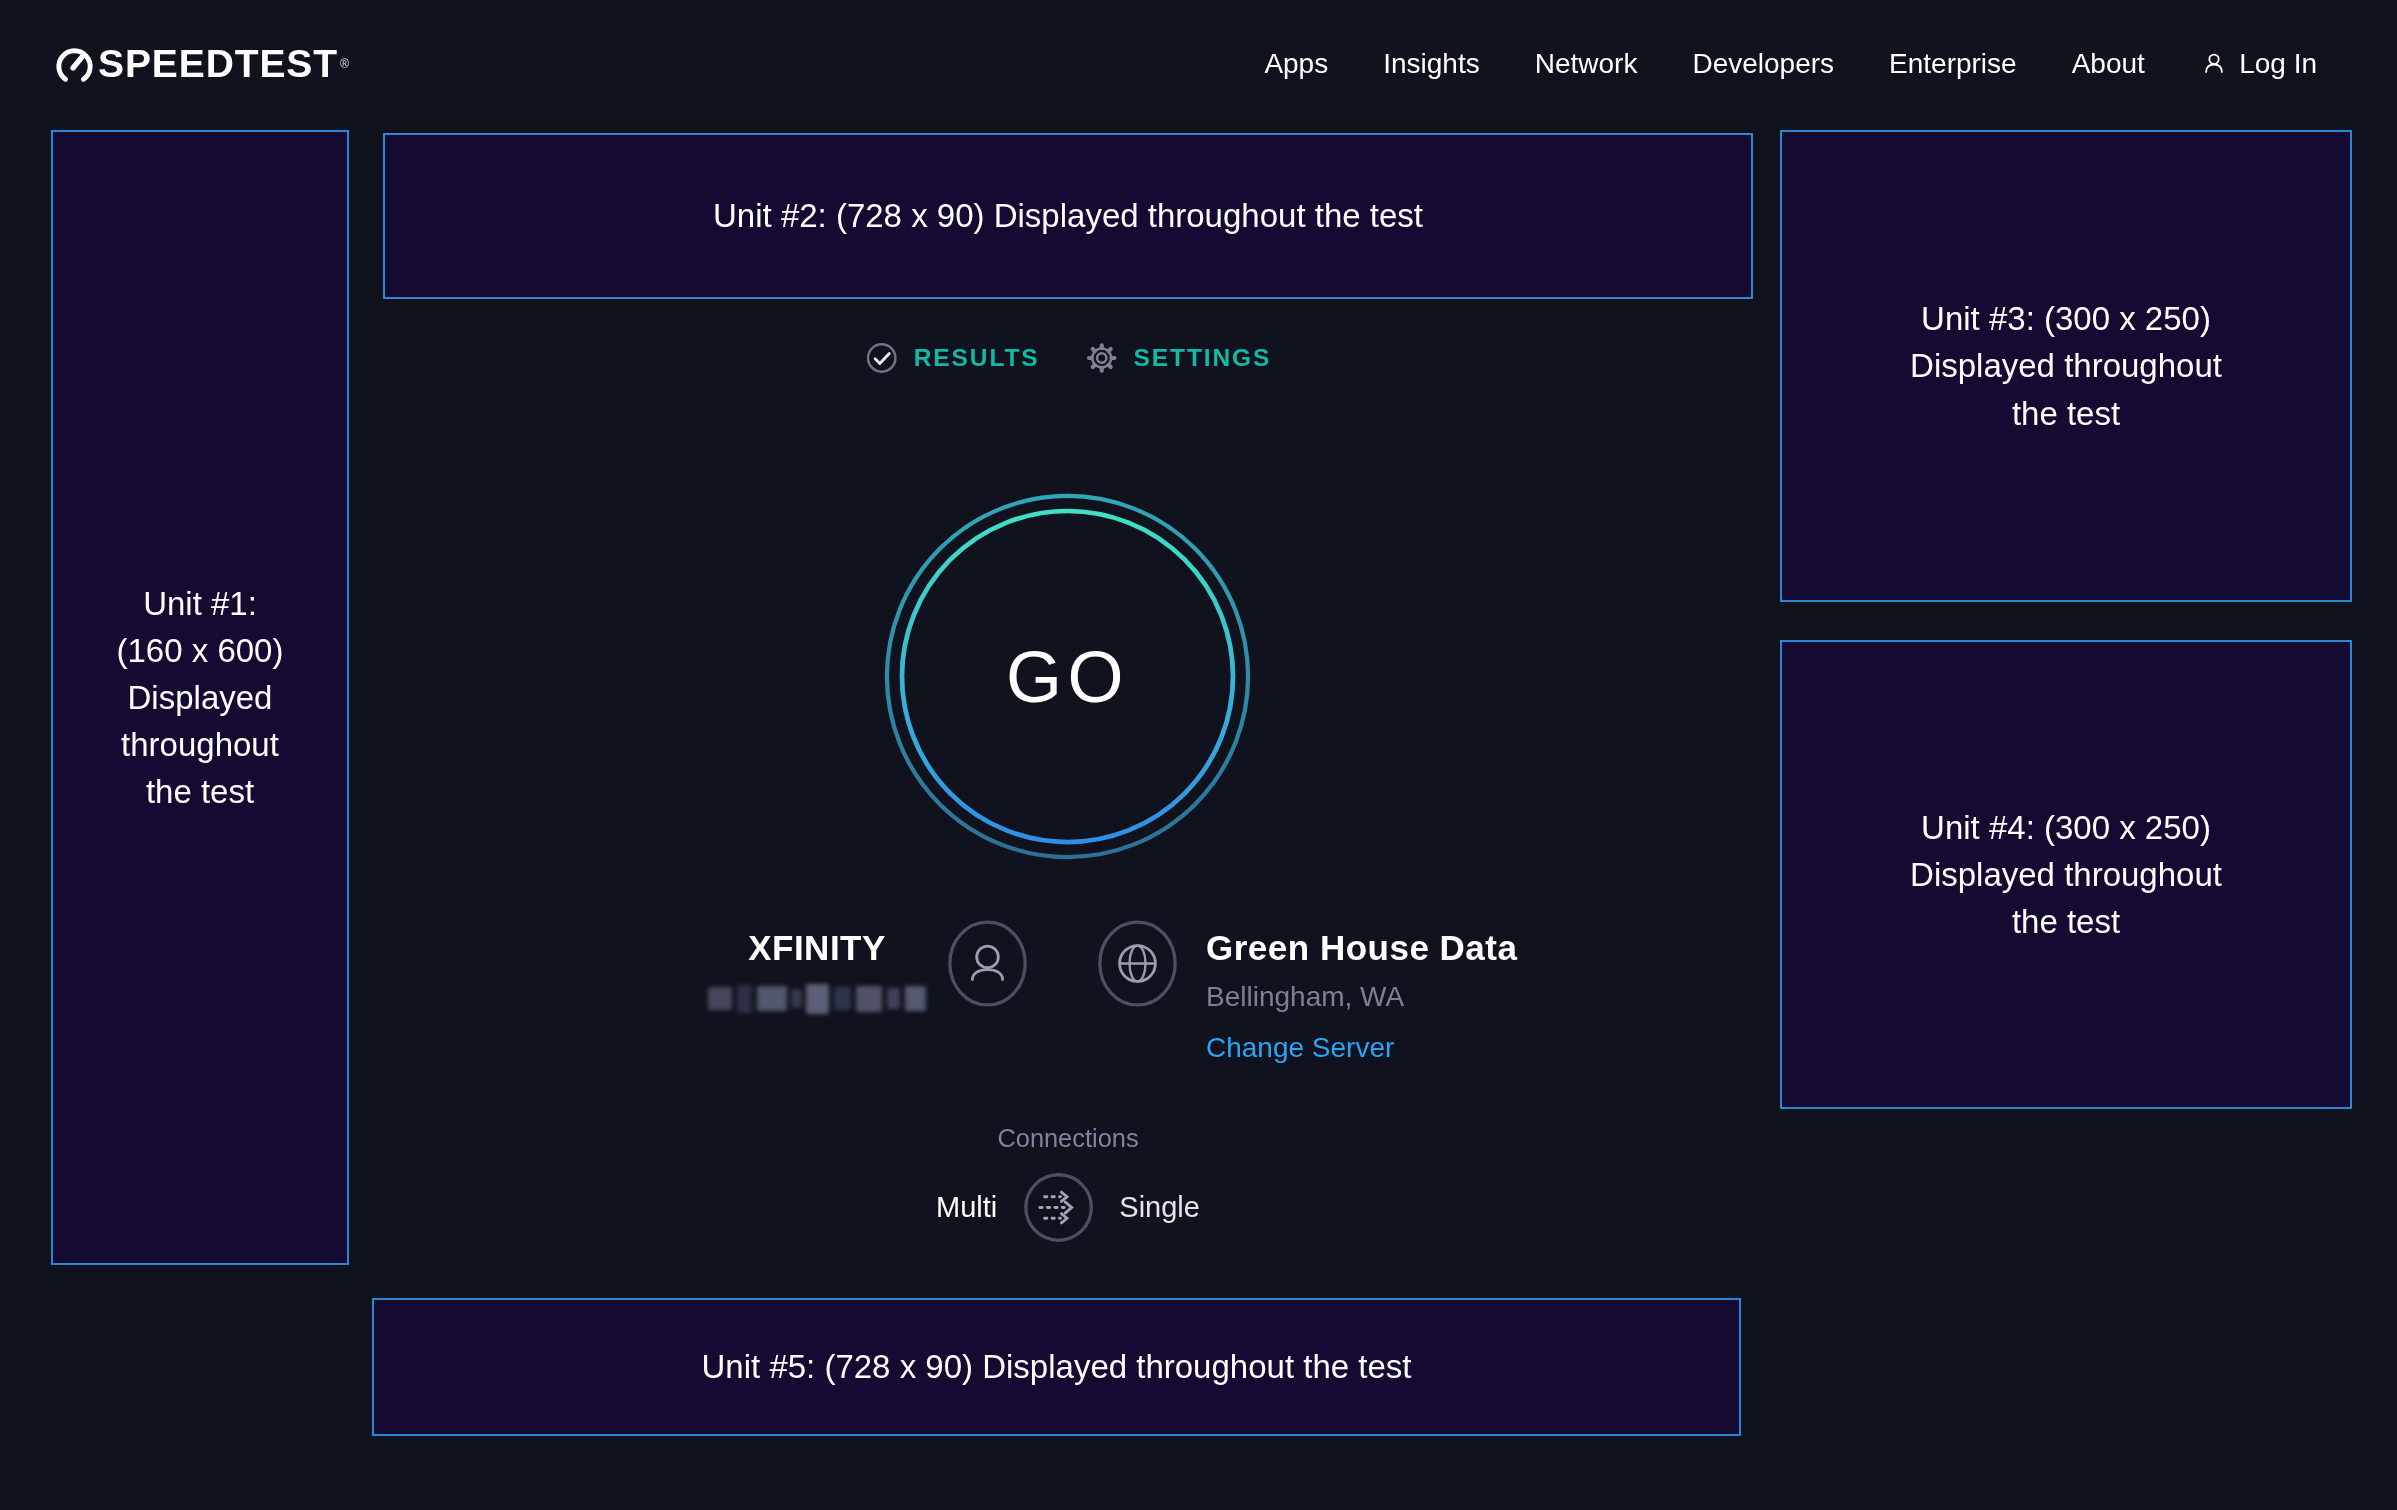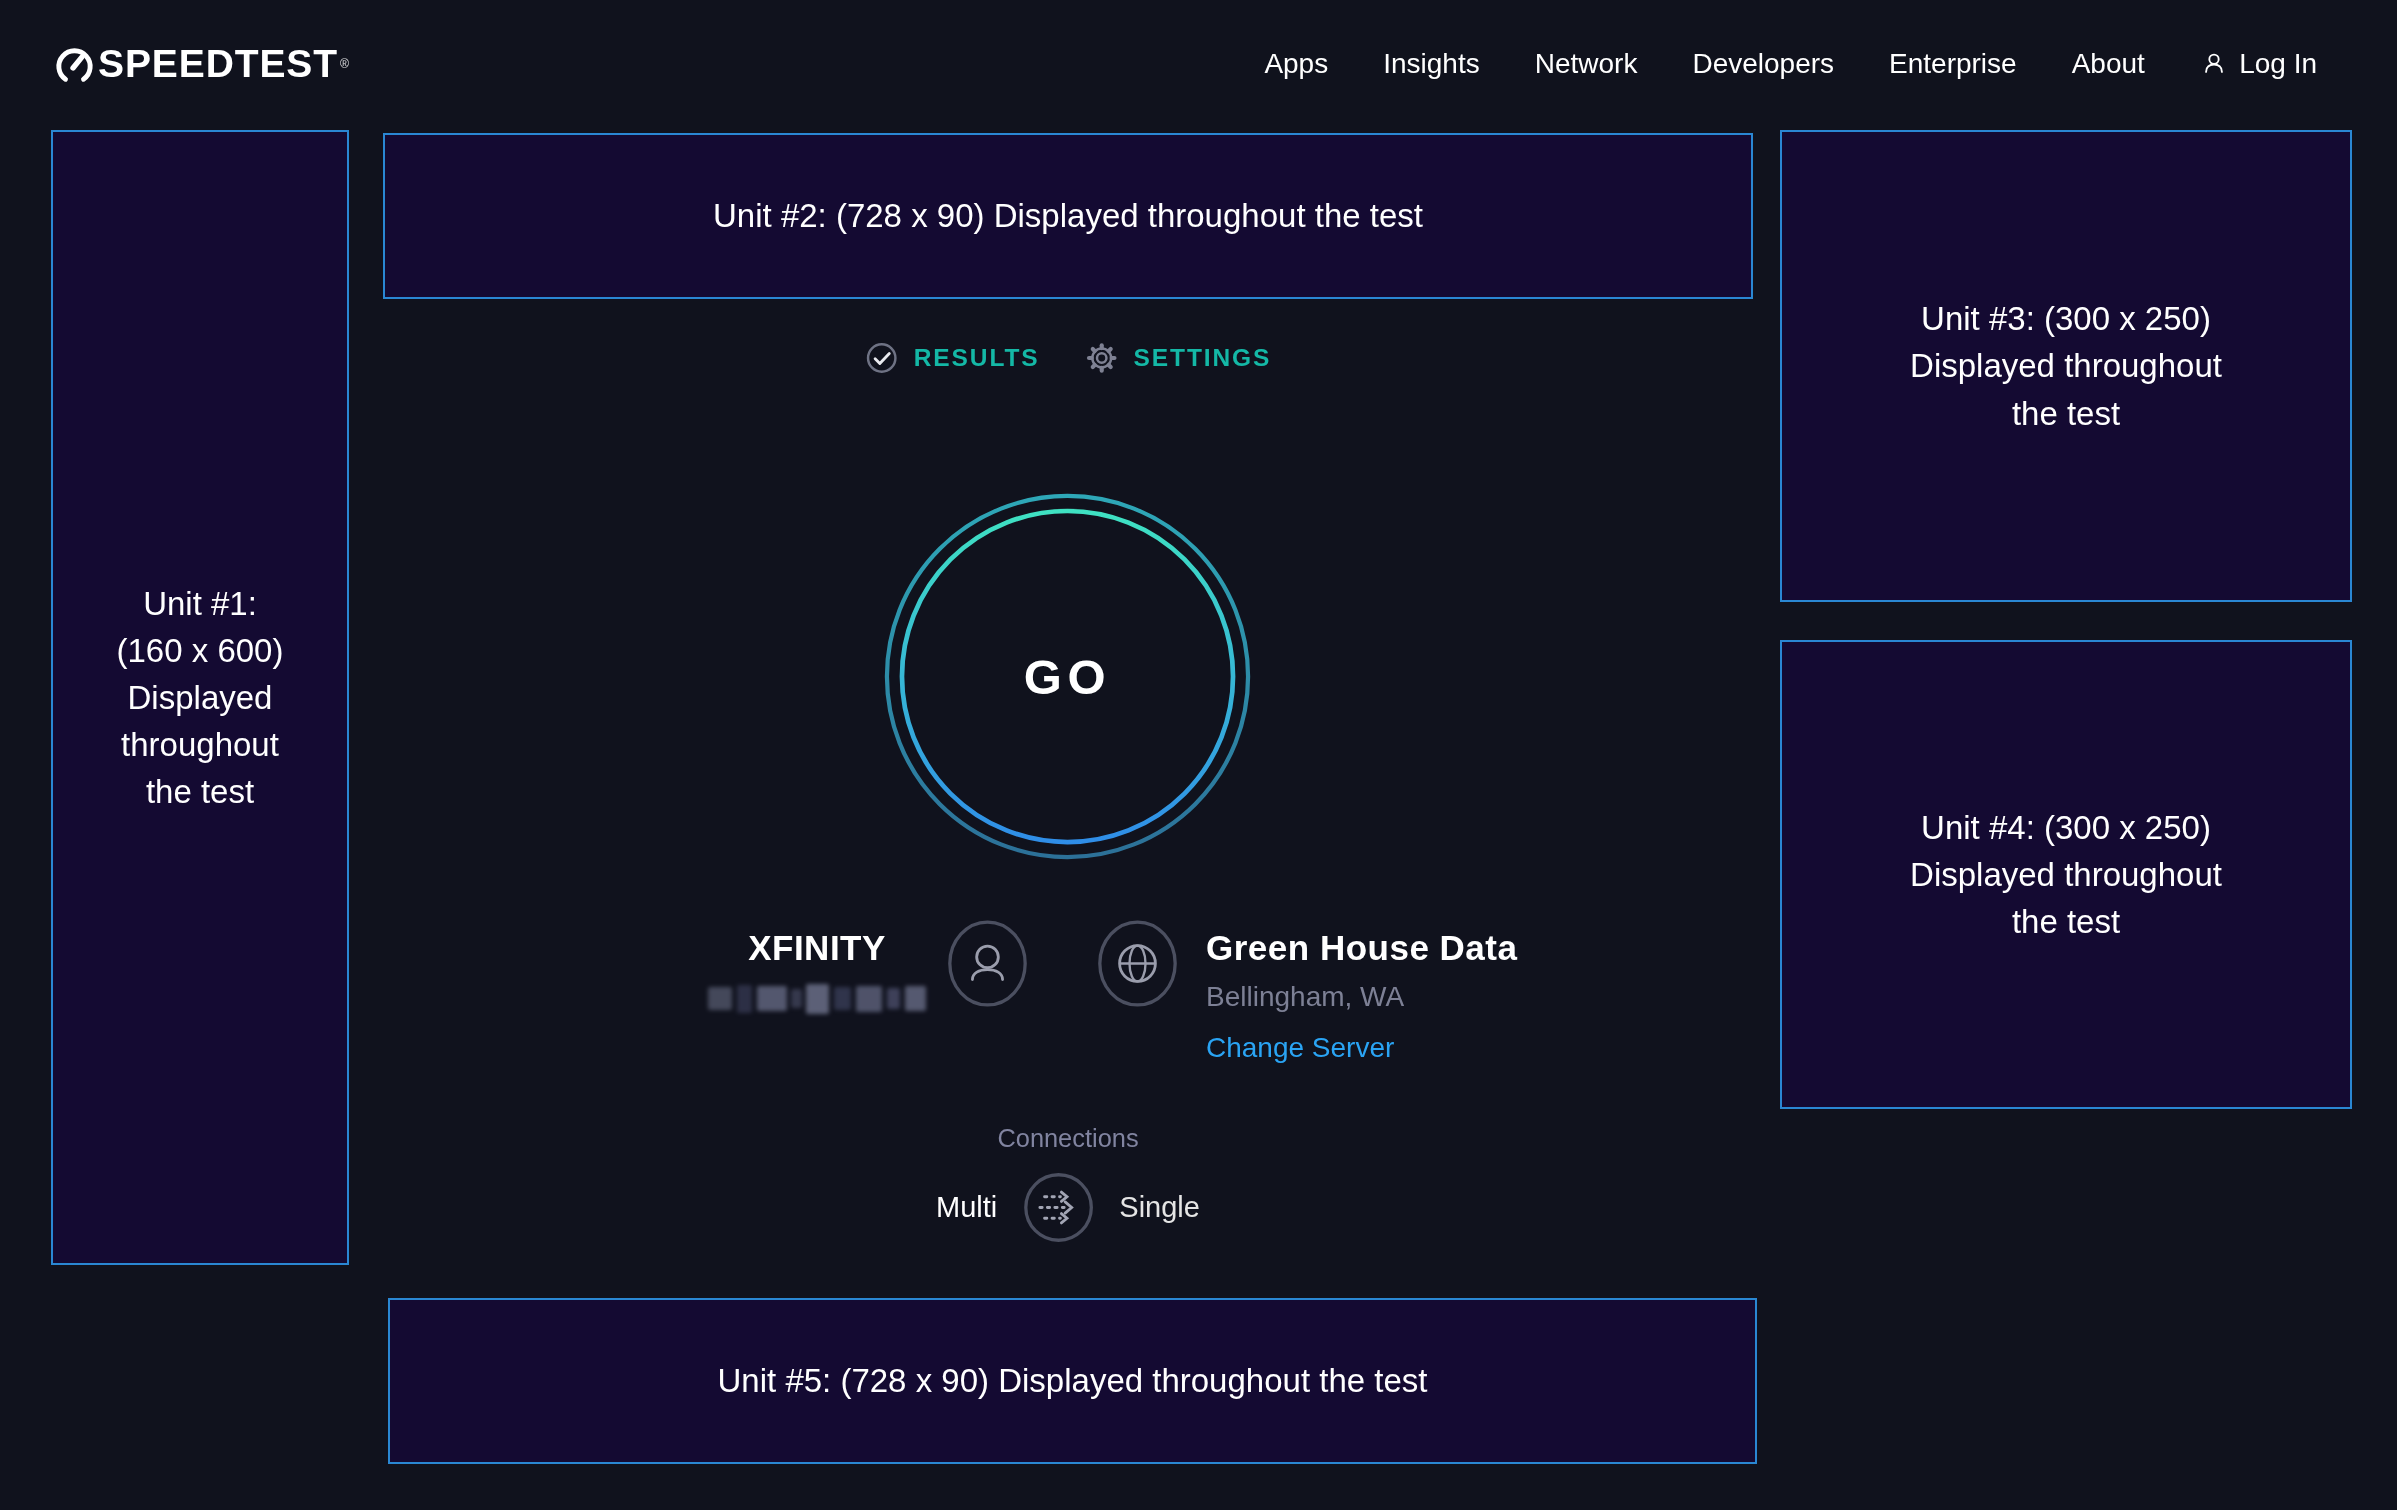--- a/index.html
+++ b/index.html
@@ -31,33 +31,33 @@
 
   
   .ad{position:absolute;background:var(--ad-bg);border:2.8px solid var(--ad-border);
       display:flex;align-items:center;justify-content:center;text-align:center;
       font-size:33px;line-height:1.43;color:#fff;cursor:pointer}
   .ad span{white-space:pre-line}
   .unit1{left:51px;top:130px;width:298px;height:1135px}
   .unit2{left:383px;top:133px;width:1370px;height:166px}
   .unit3{left:1780px;top:130px;width:572px;height:472px}
   .unit4{left:1780px;top:640px;width:572px;height:469px}
-  .unit5{left:388px;top:1298px;width:1369px;height:166px}
+  .unit5{left:372px;top:1298px;width:1369px;height:138px}
 
   
   .tabs{position:absolute;left:1068px;top:341px;transform:translateX(-50%);
         display:flex;align-items:center;gap:45px}
   .tab{display:flex;align-items:center;gap:15px;cursor:pointer;
        font-size:24.5px;font-weight:bold;letter-spacing:1.9px;color:#14b8a6;white-space:nowrap}
 
   
   .go-wrap{position:absolute;left:870px;top:479px;width:395px;height:395px;
            display:flex;align-items:center;justify-content:center;cursor:pointer}
   .go-rings{position:absolute;left:0;top:0}
-  .go-label{position:relative;font-size:49px;font-weight:bold;letter-spacing:5.6px}
+  .go-label{position:relative;font-size:72px;font-weight:normal;letter-spacing:5.6px}
 
   
   .meta{position:absolute;left:708px;top:919px;display:flex;gap:69px}
   .isp-block{display:flex;gap:21px}
   .isp-text{width:218px;text-align:center}
   .isp-name{font-size:35px;font-weight:bold;line-height:41px;margin-top:7.5px;letter-spacing:0.5px}
   .ip-redacted{margin-top:12.2px;height:38px;display:flex;align-items:center;
                justify-content:center;gap:4.7px;filter:blur(2.1px);opacity:.9}
   .ip-redacted i{display:block;border-radius:1.9px}
   .ip-redacted i:nth-child(1){width:26px;height:22.6px;background:#4a4e61}

